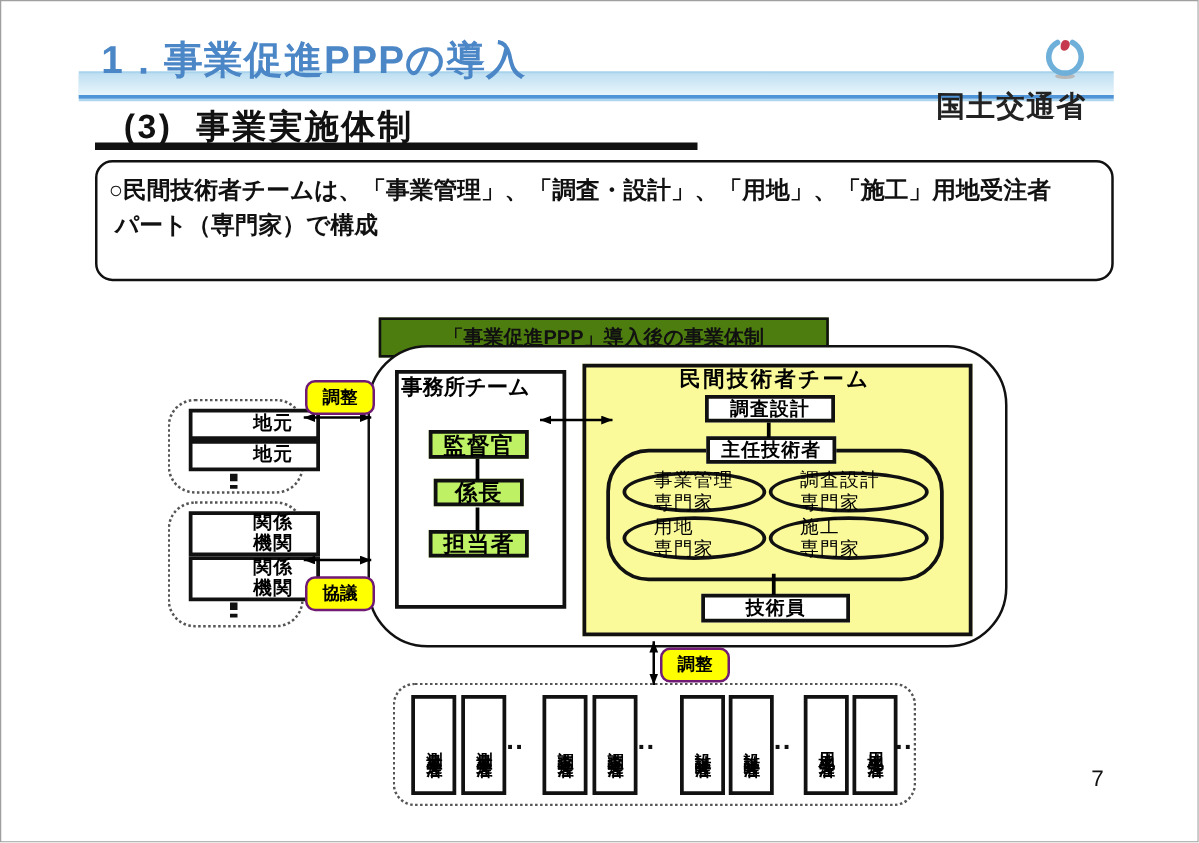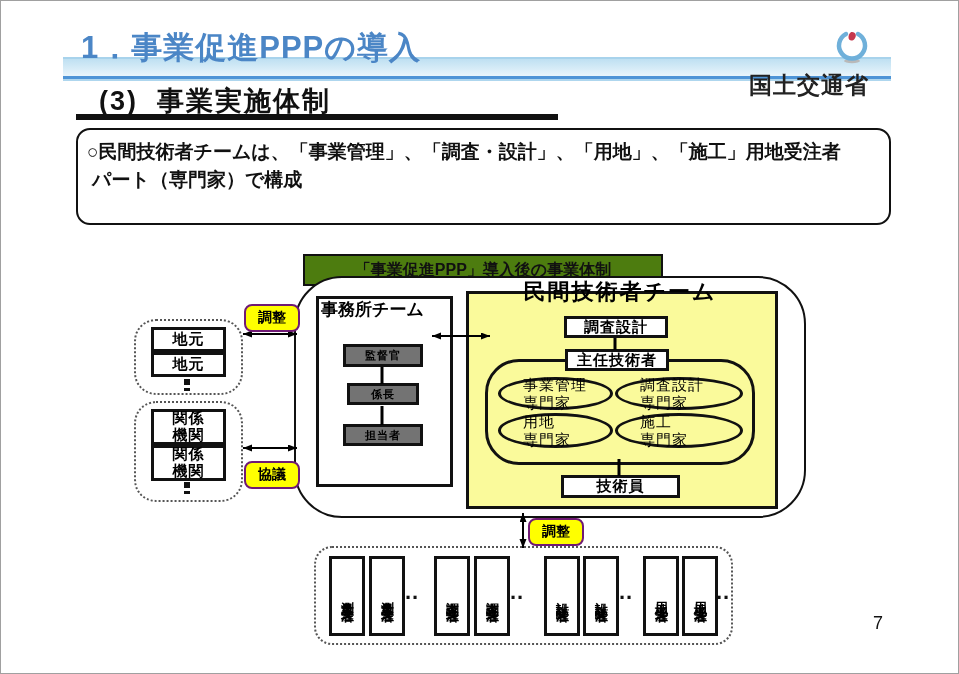--- a/index.html
+++ b/index.html
@@ -16,30 +16,30 @@
   
   .summary-box{left:75px;top:127px;width:811px;height:93px;border:2px solid #111;border-radius:14px;background:#fff;}
   .sum-line{position:absolute;font-size:19px;font-weight:bold;color:#111;white-space:pre;letter-spacing:0px;}
   
   .caption-box{left:302px;top:239px;width:356px;height:28px;border:2px solid #111;background:#4d7c0f;display:flex;align-items:center;justify-content:center;font-size:16px;font-weight:bold;color:#111;white-space:pre;margin-top:14px;}
   
   .main-round{left:293px;top:275px;width:508px;height:238px;border:2px solid #111;border-radius:48px;background:#fff;}
   
   .office-box{left:315px;top:295px;width:131px;height:185px;border:3px solid #111;background:#fff;}
   .office-title{left:320px;top:297px;width:123px;font-size:17px;font-weight:bold;white-space:pre;}
-  .member-box{position:absolute;border:3px solid #111;background:#737373;display:flex;align-items:center;justify-content:center;font-size:11px;font-weight:bold;white-space:pre;letter-spacing:1px;}
+  .member-box{position:absolute;border:3px solid #111;background:#bef264;display:flex;align-items:center;justify-content:center;font-size:18px;font-weight:bold;white-space:pre;letter-spacing:1px;}
   
   .private-box{left:465px;top:290px;width:306px;height:212px;border:3px solid #111;background:#fafa9b;}
-  .private-title{left:470px;top:276px;width:298px;text-align:center;font-size:22px;font-weight:bold;white-space:pre;letter-spacing:2px;}
+  .private-title{left:470px;top:291px;width:298px;text-align:center;font-size:17px;font-weight:bold;white-space:pre;letter-spacing:2px;}
   .white-box{position:absolute;border:3px solid #111;background:#fff;display:flex;align-items:center;justify-content:center;font-size:15px;font-weight:bold;white-space:pre;letter-spacing:1px;}
   .experts-round{left:484px;top:358px;width:264px;height:100px;border:3px solid #111;border-radius:34px;background:transparent;}
   .ellipse{position:absolute;border:3px solid #111;border-radius:50%;background:transparent;display:flex;align-items:center;font-size:15px;font-weight:normal;line-height:1.2;white-space:pre-line;padding-left:22px;box-sizing:border-box;letter-spacing:1px;}
   
   .dotted-group{position:absolute;border:2px dotted #555;border-radius:22px;background:#fff;}
-  .left-item{position:absolute;border:3px solid #111;background:#fff;display:flex;align-items:center;justify-content:center;text-align:center;font-size:15px;font-weight:bold;line-height:1.12;white-space:pre-line;letter-spacing:1px;}
+  .left-item{position:absolute;border:3px solid #111;background:#fff;display:flex;align-items:center;justify-content:center;text-align:center;font-size:15px;font-weight:bold;line-height:1.12;white-space:pre-line;letter-spacing:1px;padding-left:30px;}
   .vdots{position:absolute;width:6px;}
   .vdots .d1{width:6px;height:6px;background:#111;margin-bottom:3px;}
   .vdots .d2{width:6px;height:3px;background:#111;}
   
   .ylabel{position:absolute;width:52px;height:24px;background:#ffff00;border:2px solid #701a75;border-radius:8px;display:flex;align-items:center;justify-content:center;font-size:14px;font-weight:bold;white-space:pre;z-index:5;}
   
   .contractors-group{left:313px;top:545px;width:415px;height:95px;border:2px dotted #555;border-radius:18px;background:#fff;}
   .contractor{position:absolute;width:30px;height:74px;border:3px solid #111;background:#fff;display:flex;align-items:center;justify-content:center;writing-mode:vertical-rl;text-orientation:upright;font-size:13px;font-weight:bold;letter-spacing:2px;}
   .c-ellipsis{position:absolute;font-size:22px;font-weight:bold;color:#111;letter-spacing:1px;}
   .page-num{left:872px;top:612px;font-size:18px;color:#111;}

